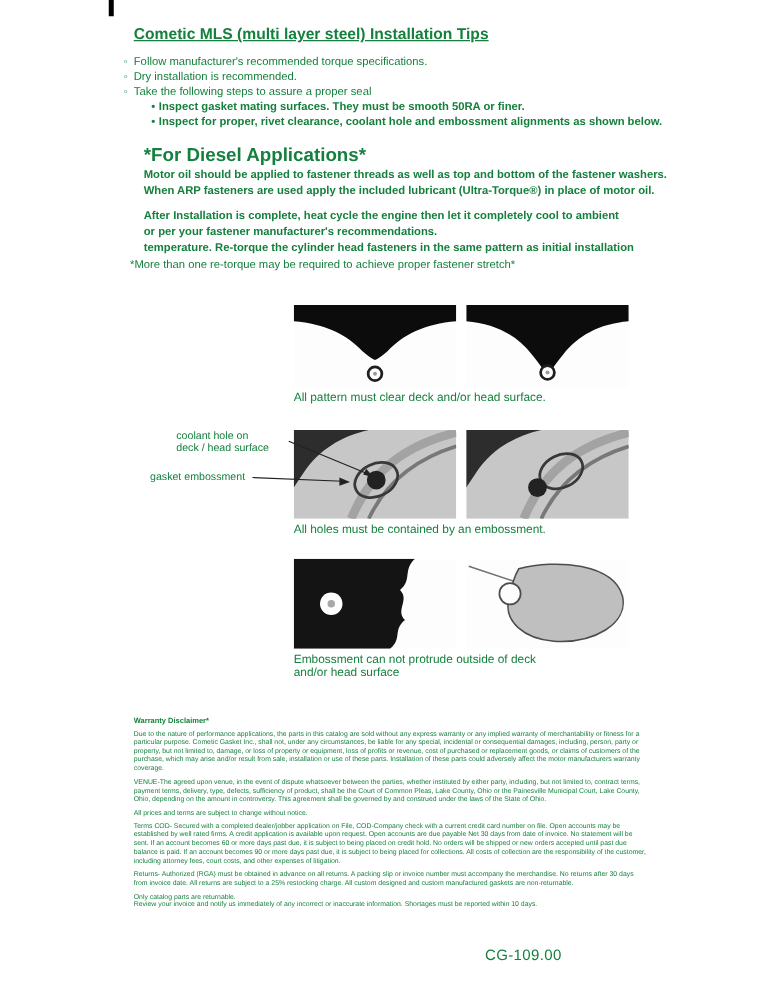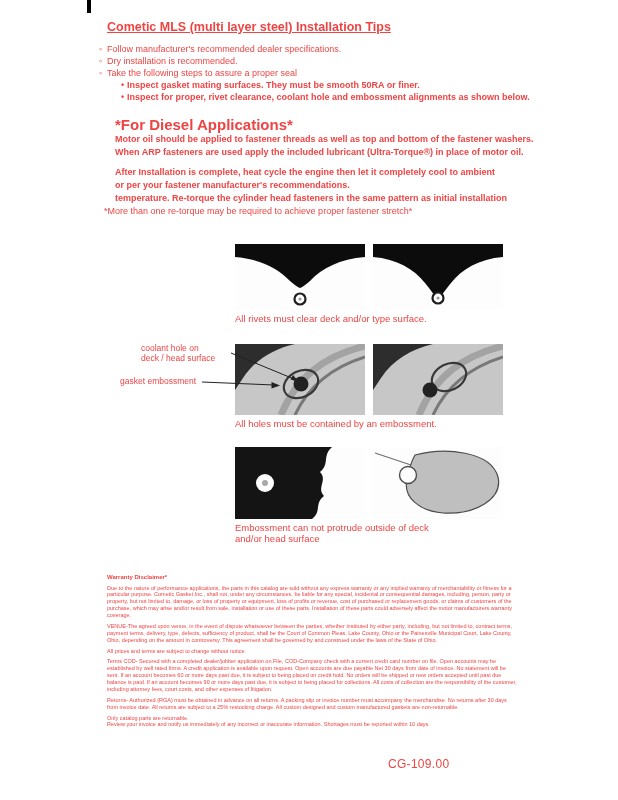--- a/index.html
+++ b/index.html
@@ -1,19 +1,19 @@
 <!DOCTYPE html>
 <html><head>
 <meta charset="utf-8">
 <style>
   * { margin:0; padding:0; box-sizing:border-box; }
   html, body { background:#ffffff; }
   .page {
     position:relative; width:618px; height:800px; margin:0 auto;
-    background:#ffffff; color:#ef4444;
+    background:#ffffff; color:#15803d;
     font-family:"Liberation Sans", sans-serif;
     overflow:hidden;
   }
   .edge-mark { position:absolute; left:87px; top:0; width:4px; height:13px; background:#000; }
 
   .title {
     position:absolute; left:107px; top:20px;
     font-size:12.5px; font-weight:bold; text-decoration:underline; white-space:nowrap;
   }
 
@@ -56,21 +56,21 @@
 </head>
 <body>
 
 <div class="page">
 
   <div class="edge-mark"></div>
 
   <h1 class="title">Cometic MLS (multi layer steel) Installation Tips</h1>
 
   <div class="tips">
-    <div class="tip"><span class="mk">◦</span><span>Follow manufacturer's recommended dealer specifications.</span></div>
+    <div class="tip"><span class="mk">◦</span><span>Follow manufacturer's recommended torque specifications.</span></div>
     <div class="tip"><span class="mk">◦</span><span>Dry installation is recommended.</span></div>
     <div class="tip"><span class="mk">◦</span><span>Take the following steps to assure a proper seal</span></div>
     <div class="tip sub"><span class="mk2">•</span><span>Inspect gasket mating surfaces.  They must be smooth 50RA or finer.</span></div>
     <div class="tip sub"><span class="mk2">•</span><span>Inspect for proper, rivet clearance, coolant hole and embossment alignments as shown below.</span></div>
   </div>
 
   <div class="diesel-h">*For Diesel Applications*</div>
 
   <div class="para p-oil">
     <div class="line">Motor oil should be applied to fastener threads as well as top and bottom of the fastener washers.</div>
@@ -97,21 +97,21 @@
         <circle cx="65" cy="55" r="5.5" fill="#ffffff" stroke="#1e1e1e" stroke-width="2.2"></circle>
         <circle cx="65" cy="55" r="1.6" fill="#9a9a9a"></circle>
       </svg>
       <svg width="130" height="66" viewBox="0 0 130 66">
         <rect width="130" height="66" fill="#fdfdfd"></rect>
         <path d="M0 0 H130 V13 C106 15 89 25 78 39 Q69 50 65 57 Q61 50 52 39 C41 25 24 15 0 13 Z" fill="#0c0c0c"></path>
         <circle cx="65" cy="54" r="5.5" fill="#ffffff" stroke="#1e1e1e" stroke-width="2.2"></circle>
         <circle cx="65" cy="54" r="1.6" fill="#9a9a9a"></circle>
       </svg>
     </div>
-    <div class="dg-cap">All rivets must clear deck and/or type surface.</div>
+    <div class="dg-cap">All pattern must clear deck and/or head surface.</div>
   </div>
 
   <div class="dg dg-2">
     <div class="dg-heads">
       <div class="dh">RIGHT</div>
       <div class="dh">WRONG</div>
     </div>
     <div class="dg-imgs">
       <svg width="130" height="71" viewBox="0 0 130 71">
         <rect width="130" height="71" fill="#c7c7c7"></rect>

